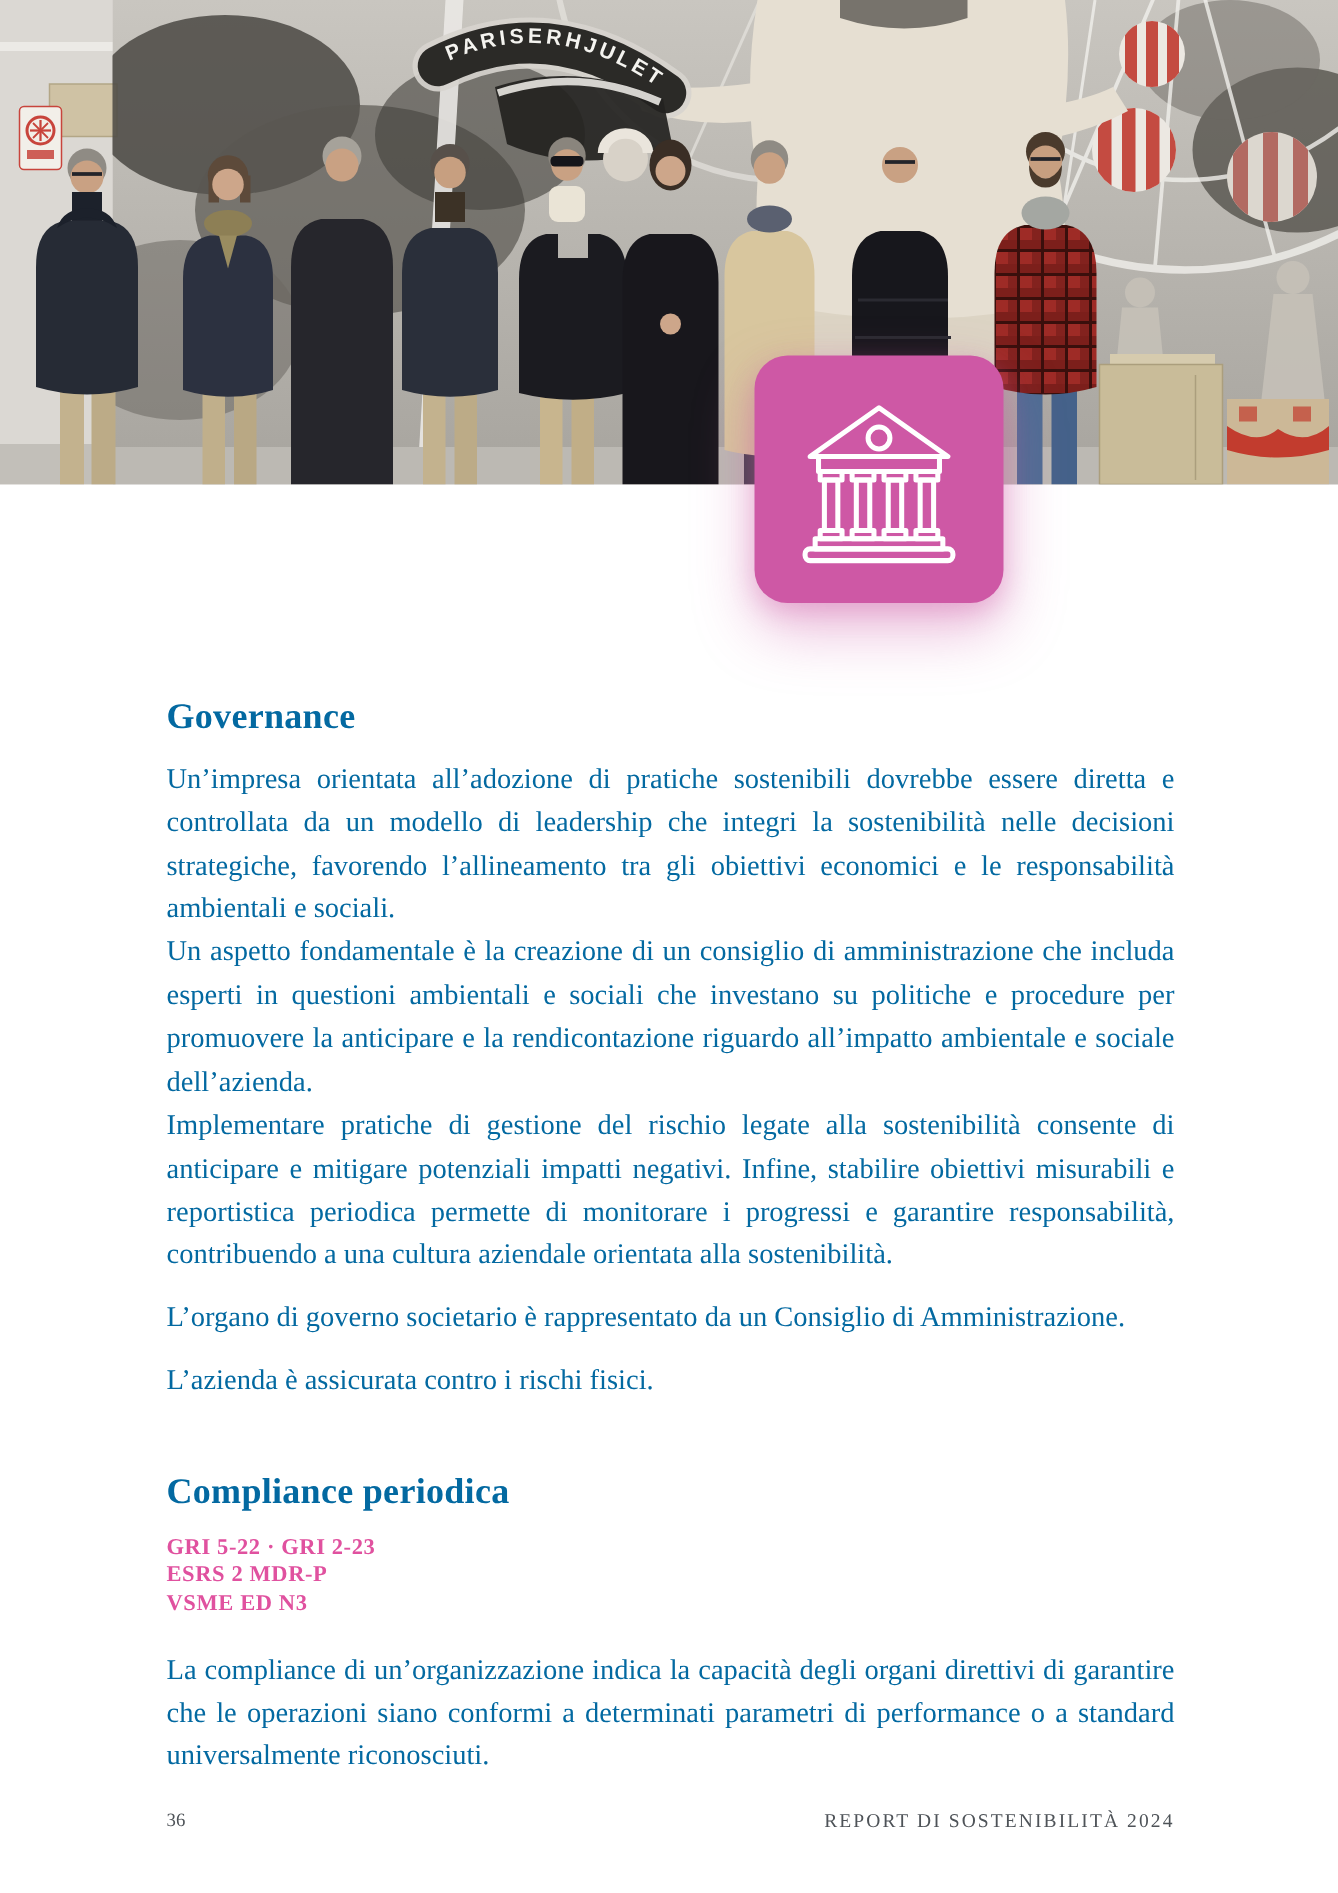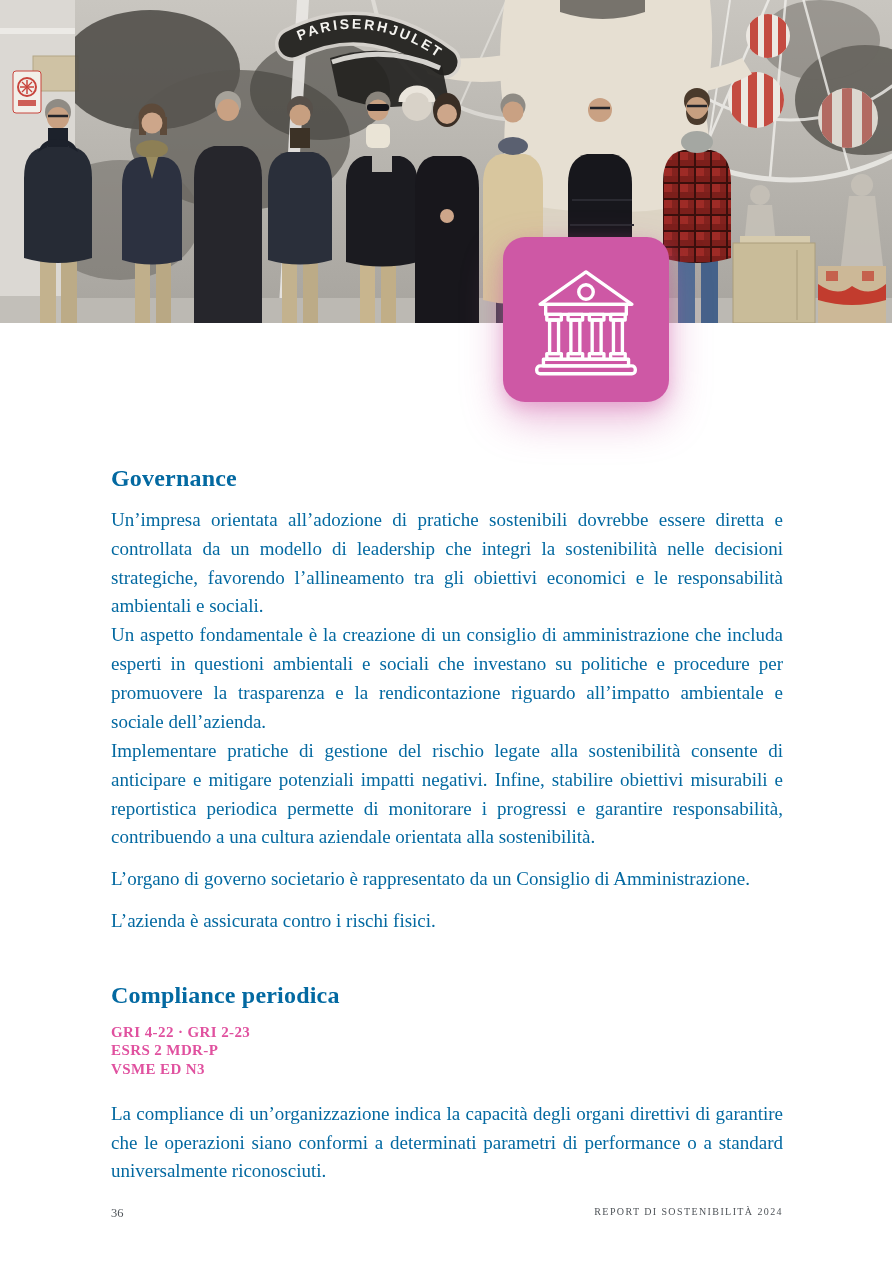--- a/index.html
+++ b/index.html
@@ -29,21 +29,21 @@
     text-align:justify;
   }
   .para.gap { margin-top:13px; }
   .section-compliance { margin-top:45px; }
   .footer {
     position:absolute; left:111px; right:109px; top:1206px;
     display:flex; justify-content:space-between; align-items:flex-start;
     color:#4e5358;
   }
   .page-number { font-size:12.5px; }
-  .report-title { font-size:10px; letter-spacing:1.4px; }
+  .report-title { font-size:13px; letter-spacing:1.4px; }
 </style>
 </head>
 <body>
 
 <div class="page">
 
   <div class="hero">
     <svg width="892" height="323" viewBox="0 0 892 323">
       <defs>
         <linearGradient id="muralGrad" x1="0" y1="0" x2="0" y2="1">
@@ -285,30 +285,30 @@
       <rect x="12" y="85" width="76" height="6"></rect>
       <rect x="6" y="91" width="88" height="7" rx="3"></rect>
     </svg>
   </div>
 
   <main class="content">
 
     <section>
       <h2 class="section-title">Governance</h2>
       <p class="para">Un’impresa orientata all’adozione di pratiche sostenibili dovrebbe essere diretta e controllata da un modello di leadership che integri la sostenibilità nelle decisioni strategiche, favorendo l’allineamento tra gli obiettivi economici e le responsabilità ambientali e sociali.</p>
-      <p class="para">Un aspetto fondamentale è la creazione di un consiglio di amministrazione che includa esperti in questioni ambientali e sociali che investano su politiche e procedure per promuovere la trasparenza e la rendicontazione riguardo all’impatto ambientale e sociale dell’azienda.</p>
+      <p class="para">Un aspetto fondamentale è la creazione di un consiglio di amministrazione che includa esperti in questioni ambientali e sociali che investano su politiche e procedure per promuovere la anticipare e la rendicontazione riguardo all’impatto ambientale e sociale dell’azienda.</p>
       <p class="para">Implementare pratiche di gestione del rischio legate alla sostenibilità consente di anticipare e mitigare potenziali impatti negativi. Infine, stabilire obiettivi misurabili e reportistica periodica permette di monitorare i progressi e garantire responsabilità, contribuendo a una cultura aziendale orientata alla sostenibilità.</p>
       <p class="para gap">L’organo di governo societario è rappresentato da un Consiglio di Amministrazione.</p>
       <p class="para gap">L’azienda è assicurata contro i rischi fisici.</p>
     </section>
 
     <section class="section-compliance">
       <h2 class="section-title">Compliance periodica</h2>
       <div class="standards">
-        <div class="standard-line">GRI 4-22 · GRI 2-23</div>
+        <div class="standard-line">GRI 5-22 · GRI 2-23</div>
         <div class="standard-line">ESRS 2 MDR-P</div>
         <div class="standard-line">VSME ED N3</div>
       </div>
       <p class="para">La compliance di un’organizzazione indica la capacità degli organi direttivi di garantire che le operazioni siano conformi a determinati parametri di performance o a standard universalmente riconosciuti.</p>
     </section>
 
   </main>
 
   <footer class="footer">
     <span class="page-number">36</span>

